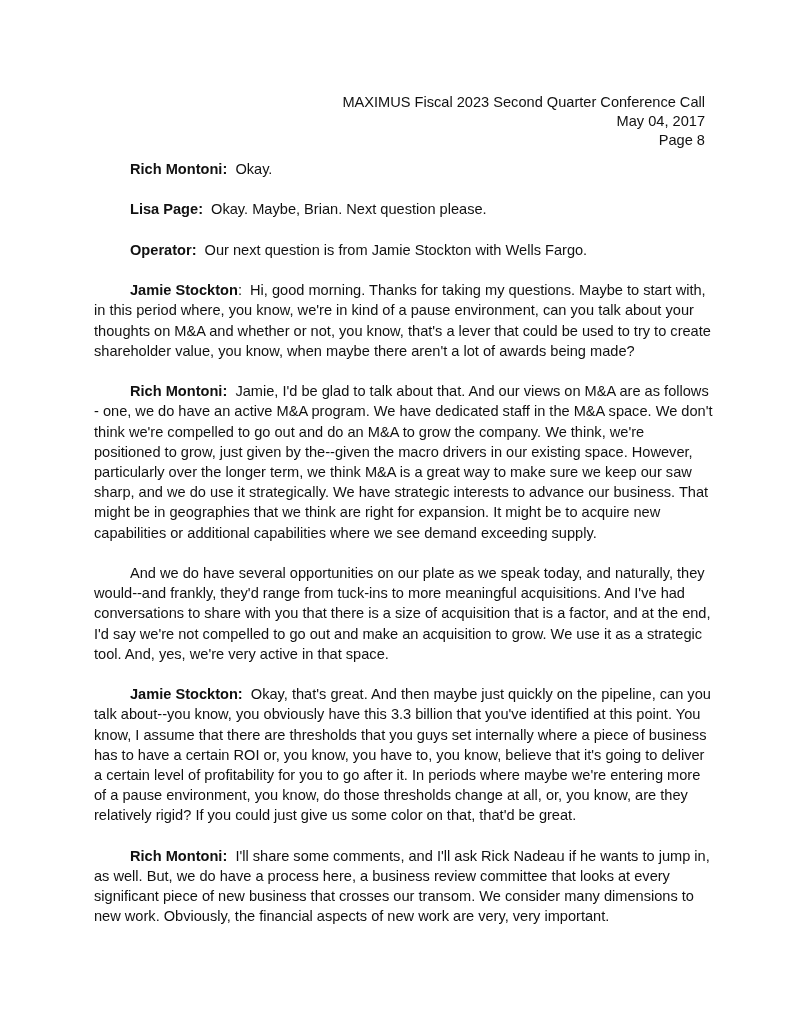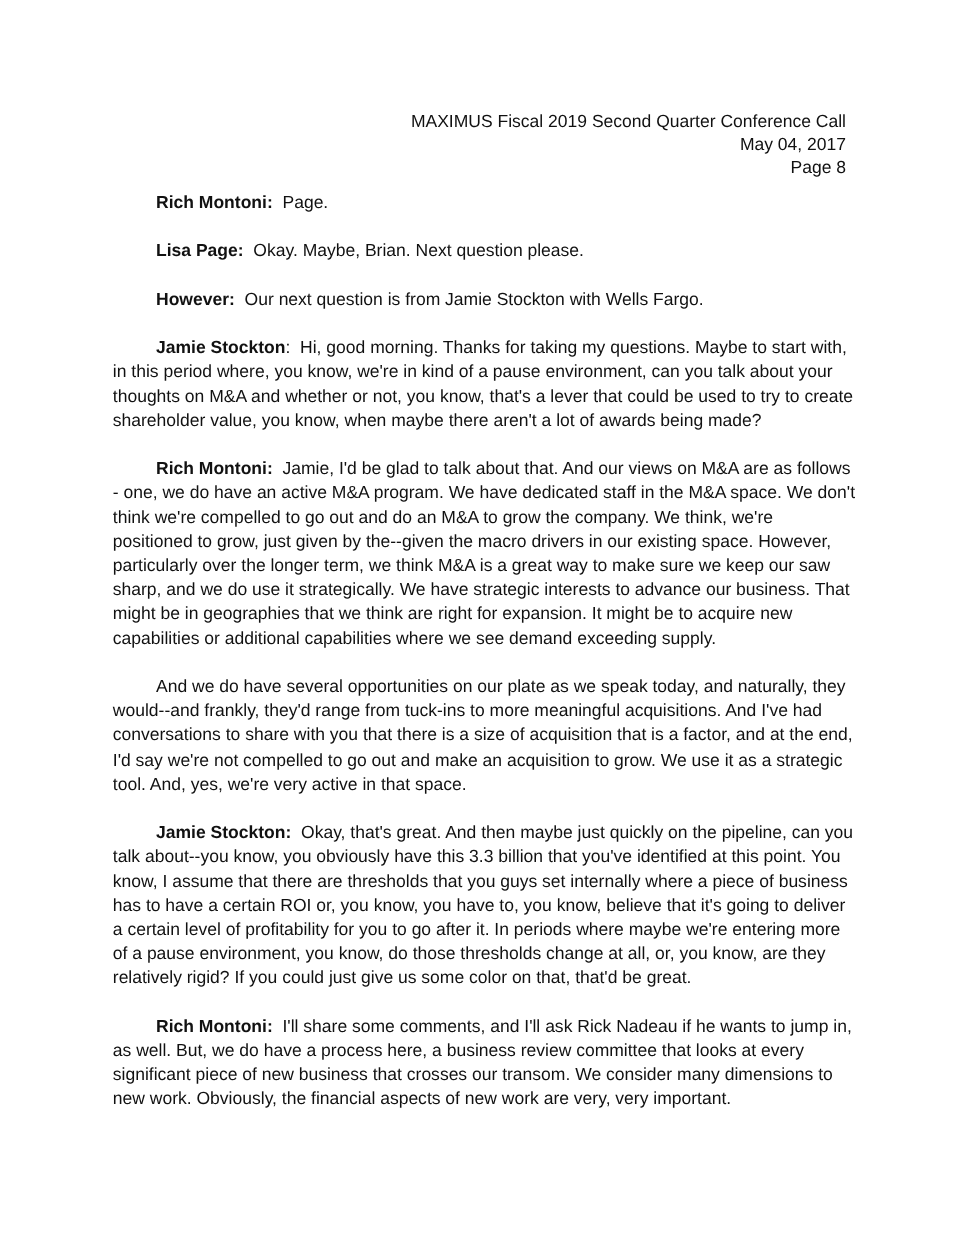--- a/index.html
+++ b/index.html
@@ -37,27 +37,27 @@
     }
     .speaker {
       font-weight: bold;
       margin-left: 36px;
     }
   </style>
 </head>
 <body>
 
 <div class="header">
-  <div>MAXIMUS Fiscal 2019 Second Quarter Conference Call</div>
+  <div>MAXIMUS Fiscal 2023 Second Quarter Conference Call</div>
   <div>May 04, 2017</div>
   <div>Page 8</div>
 </div>
 
 <div class="content">
-  <p class="para"><span class="speaker">Rich Montoni:</span><span style="white-space:pre">  </span><span>Page.</span></p>
+  <p class="para"><span class="speaker">Rich Montoni:</span><span style="white-space:pre">  </span><span>Okay.</span></p>
   <p class="para"><span class="speaker">Lisa Page:</span><span style="white-space:pre">  </span><span>Okay. Maybe, Brian. Next question please.</span></p>
-  <p class="para"><span class="speaker">However:</span><span style="white-space:pre">  </span><span>Our next question is from Jamie Stockton with Wells Fargo.</span></p>
+  <p class="para"><span class="speaker">Operator:</span><span style="white-space:pre">  </span><span>Our next question is from Jamie Stockton with Wells Fargo.</span></p>
   <p class="para"><span class="speaker">Jamie Stockton</span><span style="white-space:pre">:  </span><span>Hi, good morning. Thanks for taking my questions. Maybe to start with, in this period where, you know, we're in kind of a pause environment, can you talk about your thoughts on M&amp;A and whether or not, you know, that's a lever that could be used to try to create shareholder value, you know, when maybe there aren't a lot of awards being made?</span></p>
   <p class="para"><span class="speaker">Rich Montoni:</span><span style="white-space:pre">  </span><span>Jamie, I'd be glad to talk about that. And our views on M&amp;A are as follows - one, we do have an active M&amp;A program. We have dedicated staff in the M&amp;A space. We don't think we're compelled to go out and do an M&amp;A to grow the company. We think, we're positioned to grow, just given by the--given the macro drivers in our existing space. However, particularly over the longer term, we think M&amp;A is a great way to make sure we keep our saw sharp, and we do use it strategically. We have strategic interests to advance our business. That might be in geographies that we think are right for expansion. It might be to acquire new capabilities or additional capabilities where we see demand exceeding supply.</span></p>
   <p class="para"><span class="speaker"></span><span style="white-space:pre"></span><span>And we do have several opportunities on our plate as we speak today, and naturally, they would--and frankly, they'd range from tuck-ins to more meaningful acquisitions. And I've had conversations to share with you that there is a size of acquisition that is a factor, and at the end, I'd say we're not compelled to go out and make an acquisition to grow. We use it as a strategic tool. And, yes, we're very active in that space.</span></p>
   <p class="para"><span class="speaker">Jamie Stockton:</span><span style="white-space:pre">  </span><span>Okay, that's great. And then maybe just quickly on the pipeline, can you talk about--you know, you obviously have this 3.3 billion that you've identified at this point. You know, I assume that there are thresholds that you guys set internally where a piece of business has to have a certain ROI or, you know, you have to, you know, believe that it's going to deliver a certain level of profitability for you to go after it. In periods where maybe we're entering more of a pause environment, you know, do those thresholds change at all, or, you know, are they relatively rigid?  If you could just give us some color on that, that'd be great.</span></p>
   <p class="para"><span class="speaker">Rich Montoni:</span><span style="white-space:pre">  </span><span>I'll share some comments, and I'll ask Rick Nadeau if he wants to jump in, as well. But, we do have a process here, a business review committee that looks at every significant piece of new business that crosses our transom. We consider many dimensions to new work. Obviously, the financial aspects of new work are very, very important.</span></p>
 </div>
 
 </body></html>

